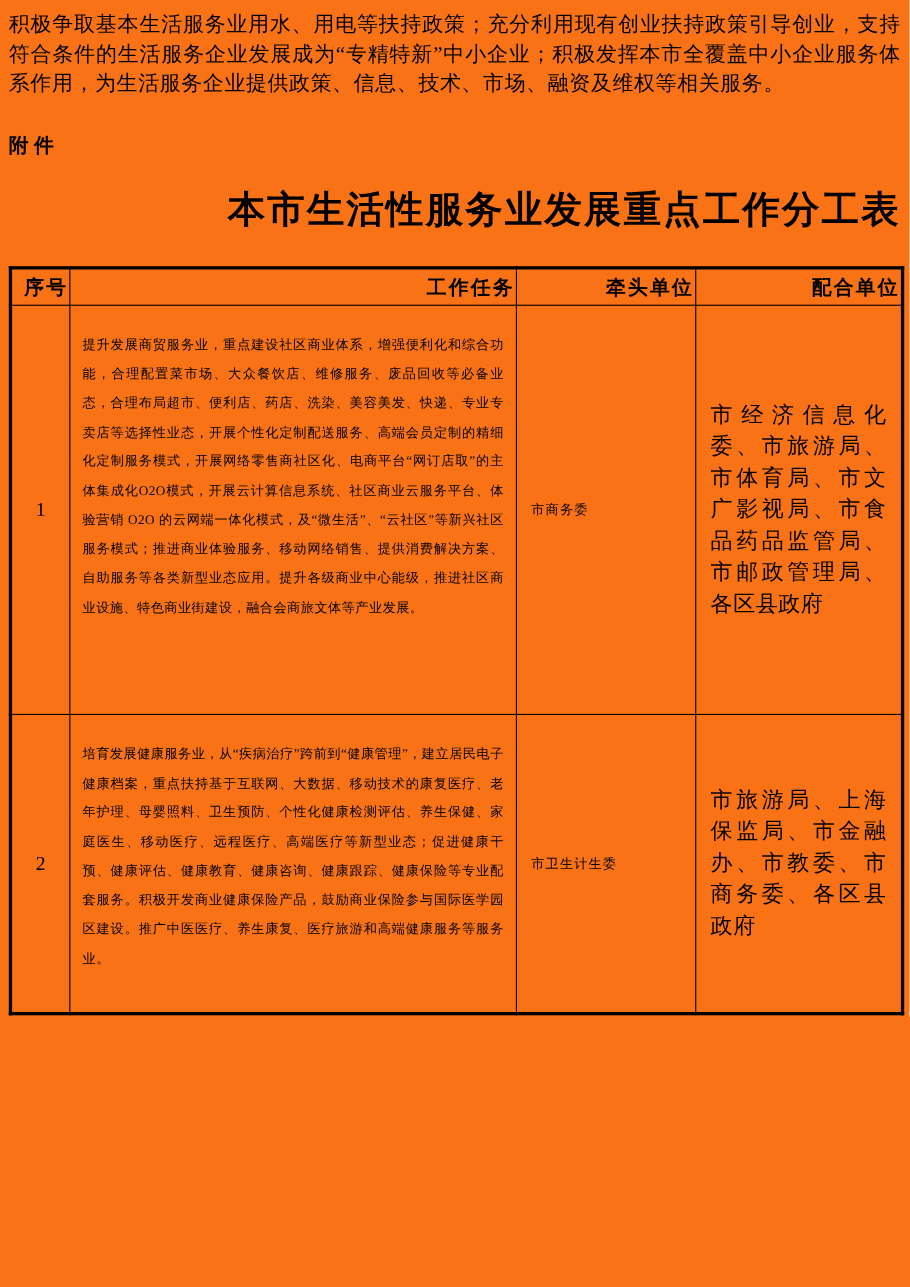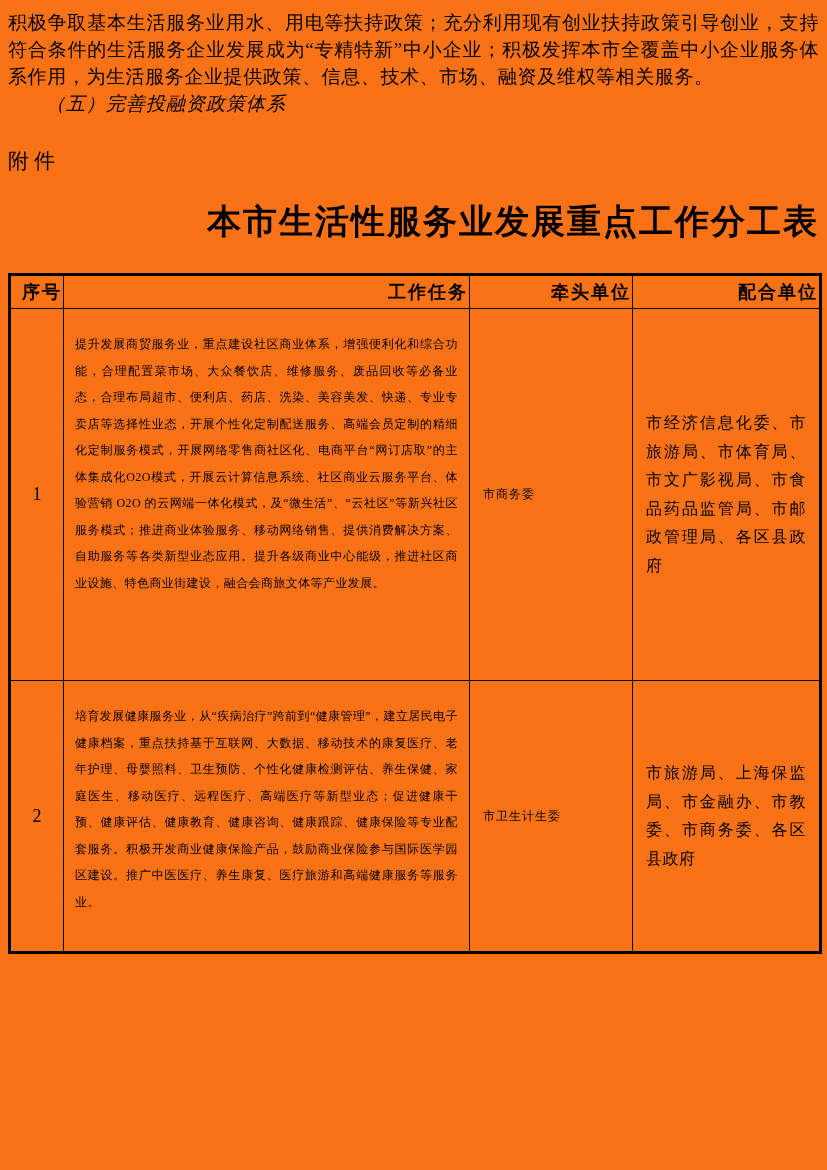--- a/index.html
+++ b/index.html
@@ -36,22 +36,22 @@
     letter-spacing: 1px;
     font-style: italic;
     text-indent: 2em;
   }
   .attachment-ref {
     margin: 25px 0 0 0;
   }
   .attachment-label {
     margin: 30px 0 0 0;
     font-family: "Liberation Sans", "DejaVu Sans", sans-serif;
-    font-weight: normal;
-    font-size: 21px;
+    font-weight: bold;
+    font-size: 18px;
     letter-spacing: 5px;
   }
   .doc-title {
     margin: 24px 0 0 0;
     text-align: right;
     font-weight: bold;
     font-size: 34px;
     letter-spacing: 2px;
     font-family: "Liberation Serif", "DejaVu Serif", serif;
   }
@@ -96,38 +96,37 @@
   td.cell-lead {
     padding-left: 13px;
     vertical-align: middle;
     font-size: 12px;
     letter-spacing: 1px;
     margin-top: 11px;
   }
   td.cell-support {
     padding: 12px 13px;
     vertical-align: middle;
-    font-size: 16px;
+    font-size: 20px;
     line-height: 28.5px;
     letter-spacing: 0.5px;
     text-align: justify;
     text-justify: inter-ideograph;
   }
   tr.row-1 { height: 372px; }
   tr.row-2 { height: 272px; }
 </style>
 </head>
 <body>
 
 <div class="page">
   <div class="content">
 
     <p class="body-para">积极争取基本生活服务业用水、用电等扶持政策；充分利用现有创业扶持政策引导创业，支持符合条件的生活服务企业发展成为“专精特新”中小企业；积极发挥本市全覆盖中小企业服务体系作用，为生活服务企业提供政策、信息、技术、市场、融资及维权等相关服务。</p>
 
-    <p class="section-heading">（五）完善投融资政策体系</p>
 
 
 
     <p class="attachment-label">附件</p>
 
     <h1 class="doc-title">本市生活性服务业发展重点工作分工表</h1>
 
     <table class="work-table">
       <colgroup>
         <col class="c-no">

